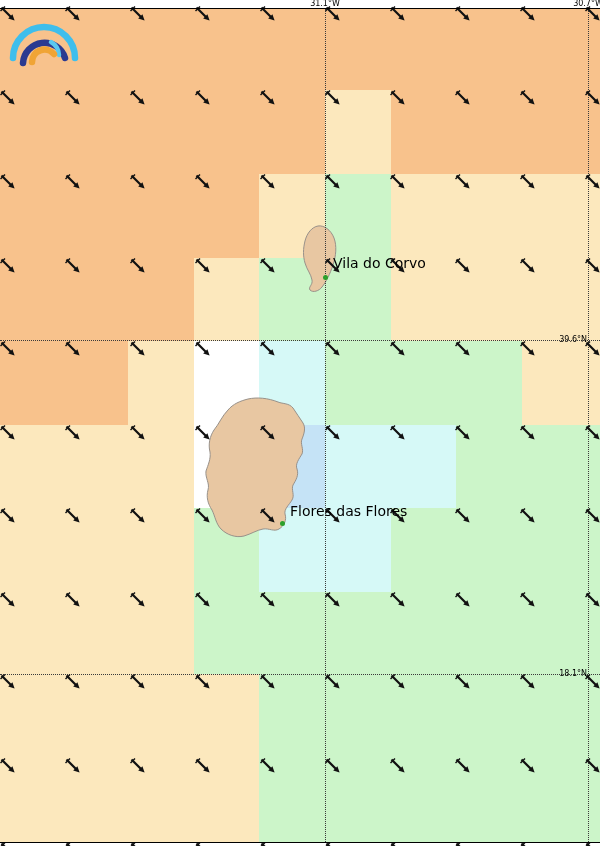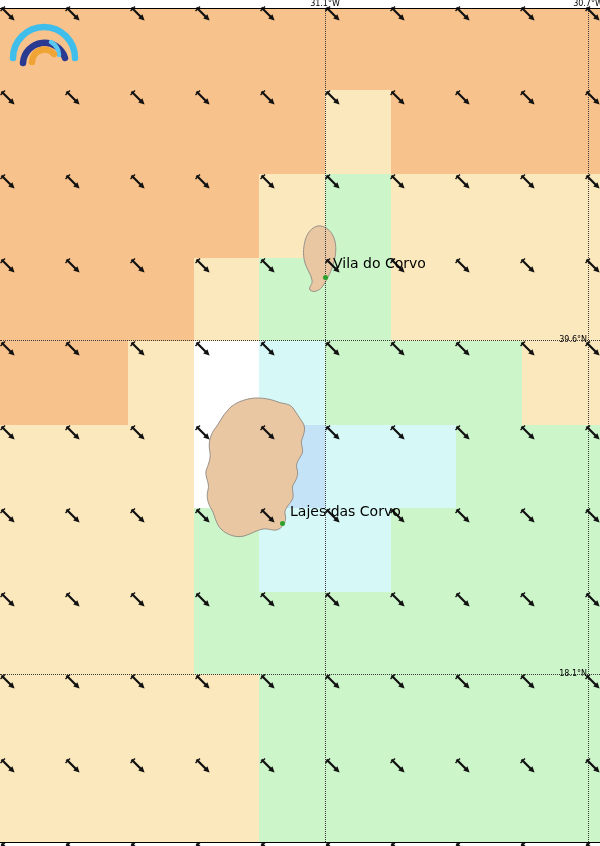--- a/index.html
+++ b/index.html
@@ -294,21 +294,21 @@
   </div>
 
   <div id="labels-layer" class="layer">
       <span class="coord-label lon" style="left: 325px;">31.1°W</span>
       <span class="coord-label lon" style="left: 588px;">30.7°W</span>
       <span class="coord-label lat" style="right: 13px; top: 340px;">39.6°N</span>
       <span class="coord-label lat" style="right: 13px; top: 674px;">18.1°N</span>
       <div class="city-dot" style="left: 323px; top: 275px; background: rgb(44, 160, 44);"></div>
       <span class="city-label" style="left: 333px; top: 255px;">Vila do Corvo</span>
       <div class="city-dot" style="left: 280px; top: 521px; background: rgb(44, 160, 44);"></div>
-      <span class="city-label" style="left: 290px; top: 503px;">Lajes das Corvo</span>
+      <span class="city-label" style="left: 290px; top: 503px;">Flores das Flores</span>
     </div>
 
   <div id="logo-layer" style="position:absolute;left:8px;top:12px;width:74px;height:56px;">
     <svg width="74" height="56" viewBox="0 0 74 56">
       <path id="logo-outer" d="M5,46 A31,31 0 0 1 67,46" fill="none" stroke-width="6.5" stroke-linecap="round" stroke="#3fbeec"></path>
       <path id="logo-middle" d="M15,51 A21.5,21.5 0 0 1 57,46" fill="none" stroke-width="6.5" stroke-linecap="round" stroke="#2b3a90"></path>
       <path id="logo-accent" d="M43,30 A16,16 0 0 1 51,43" fill="none" stroke-width="4.5" stroke-linecap="round" stroke="#5ac8f0"></path>
       <path id="logo-inner" d="M24,50 A12.5,12.5 0 0 1 46,42" fill="none" stroke-width="6.5" stroke-linecap="round" stroke="#f0a435"></path>
     </svg>
   </div>

